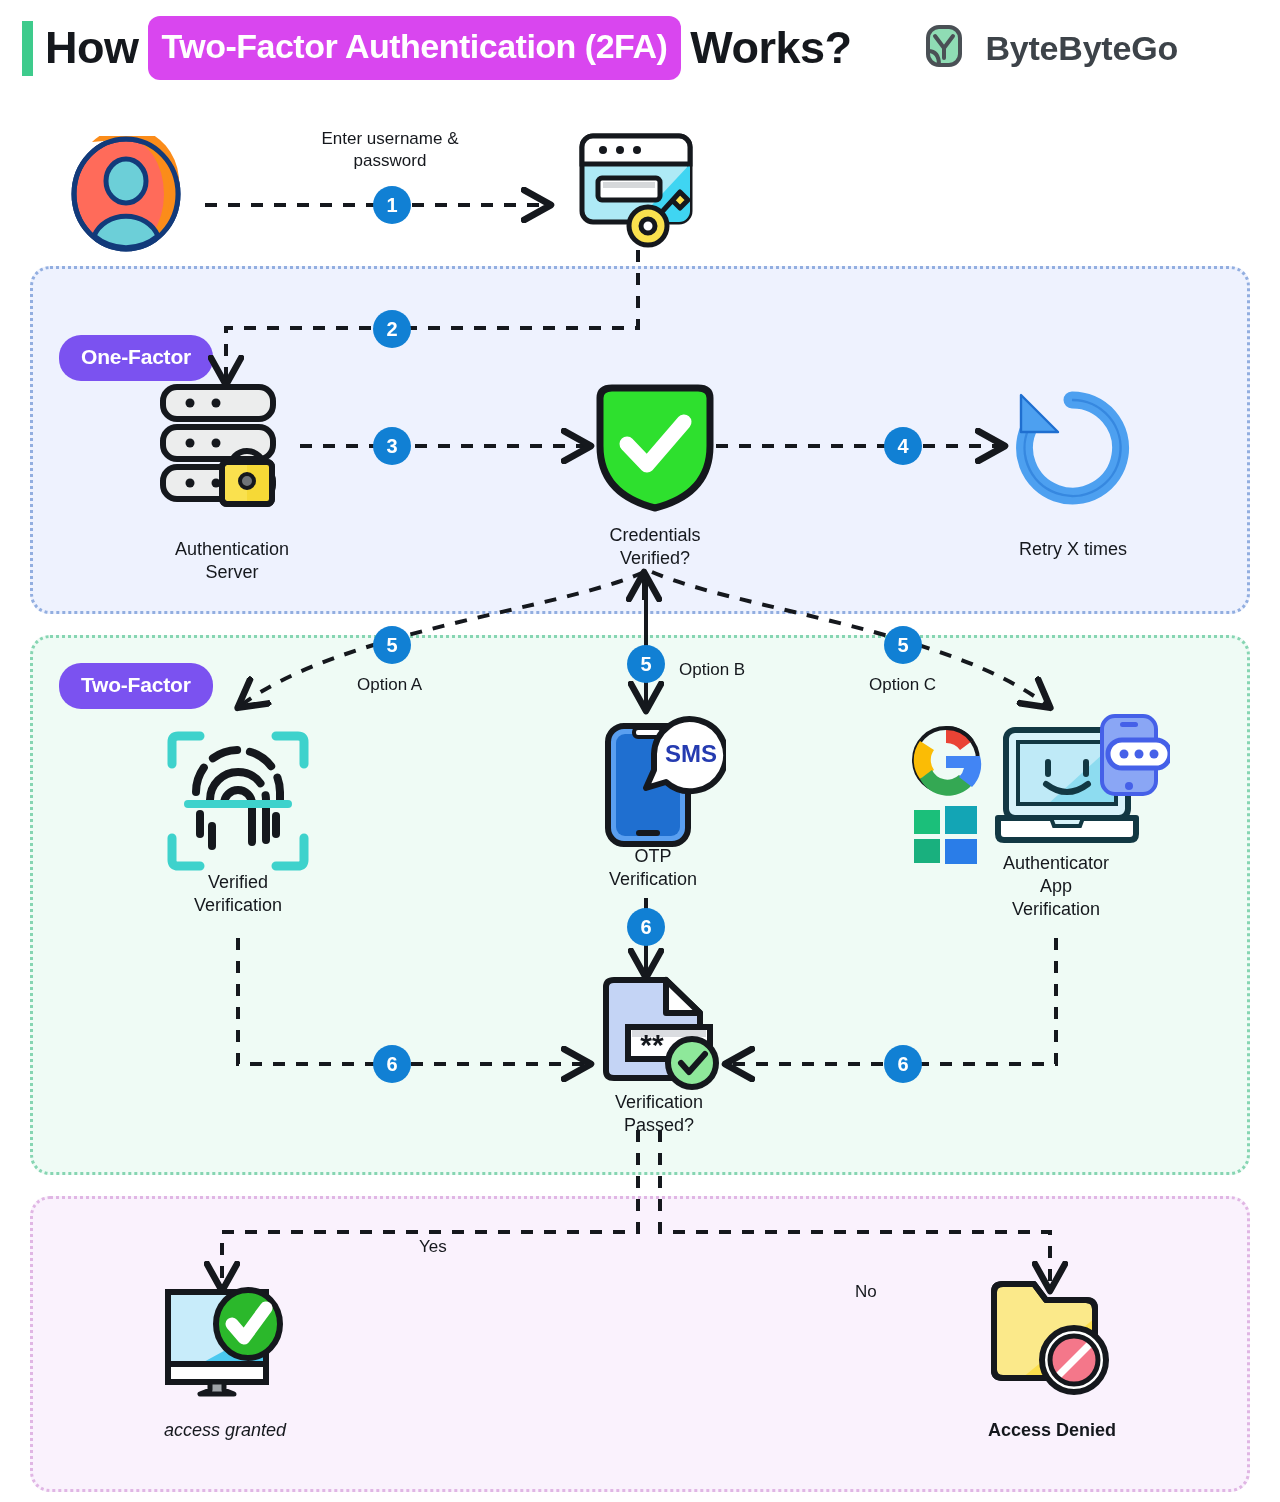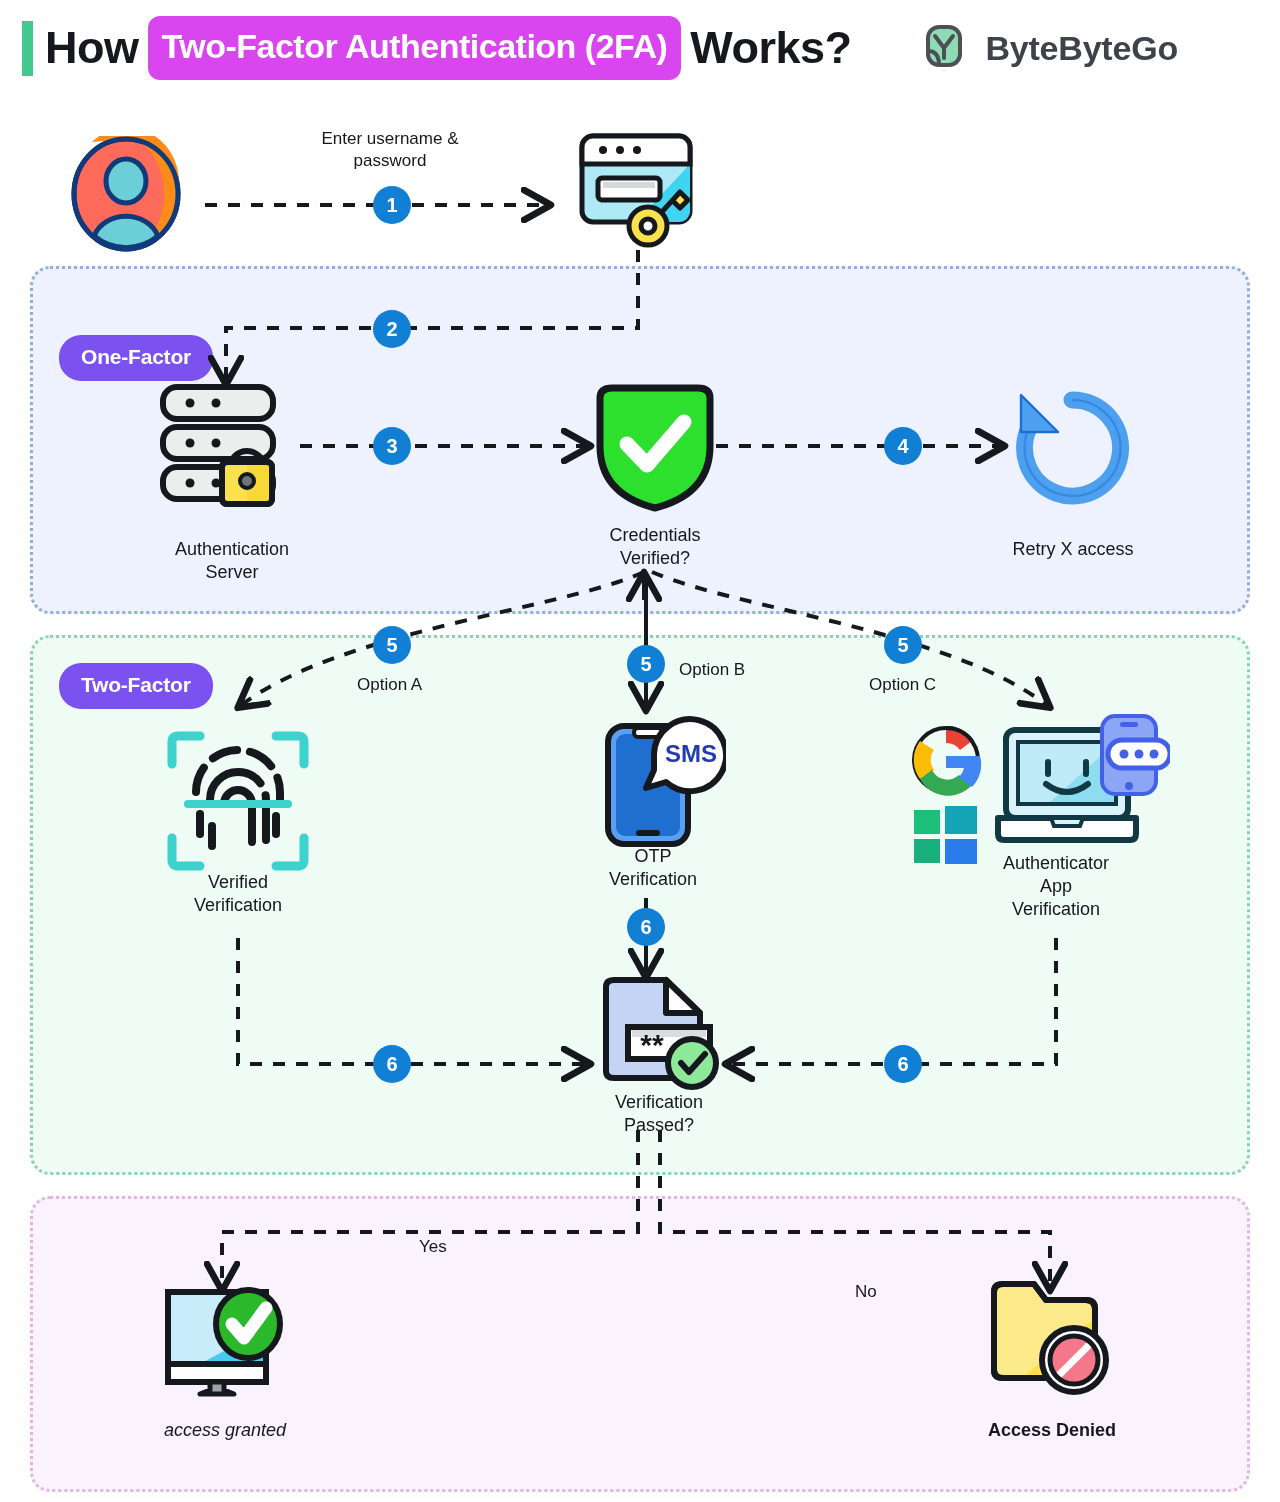--- a/index.html
+++ b/index.html
@@ -228,21 +228,21 @@
   <div class="node-label" style="left:535px; top:524px;">Credentials
 Verified?</div>
 
   <div class="node" style="left:1008px; top:384px;">
     <svg width="130" height="128" viewBox="0 0 130 128">
       <path d="M64 16 A48 48 0 1 1 23 40" fill="none" stroke="#4da0f0" stroke-width="17" stroke-linecap="round"></path>
       <path d="M64 16 A48 48 0 1 1 23 40" fill="none" stroke="#1f6fd0" stroke-width="2.4" opacity="0.5"></path>
       <path d="M13 11 L13 48 L50 48 Z" fill="#4da0f0" stroke="#1f6fd0" stroke-width="2.4" stroke-linejoin="round"></path>
     </svg>
   </div>
-  <div class="node-label" style="left:953px; top:538px;">Retry X access</div>
+  <div class="node-label" style="left:953px; top:538px;">Retry X times</div>
 
   <div class="node" style="left:166px; top:730px;">
     <svg width="144" height="142" viewBox="0 0 144 142">
       <path d="M6 34 L6 12 Q6 6 12 6 L34 6" fill="none" stroke="#3ed2cc" stroke-width="9" stroke-linecap="round"></path>
       <path d="M110 6 L132 6 Q138 6 138 12 L138 34" fill="none" stroke="#3ed2cc" stroke-width="9" stroke-linecap="round"></path>
       <path d="M6 108 L6 130 Q6 136 12 136 L34 136" fill="none" stroke="#3ed2cc" stroke-width="9" stroke-linecap="round"></path>
       <path d="M110 136 L132 136 Q138 136 138 130 L138 108" fill="none" stroke="#3ed2cc" stroke-width="9" stroke-linecap="round"></path>
       <g fill="none" stroke="#15181d" stroke-width="8" stroke-linecap="round">
         <path d="M30 62 a42 42 0 0 1 84 0 l0 14" stroke-dasharray="26 13"></path>
         <path d="M44 70 a28 28 0 0 1 56 0 l0 40" stroke-dasharray="70 13"></path>

